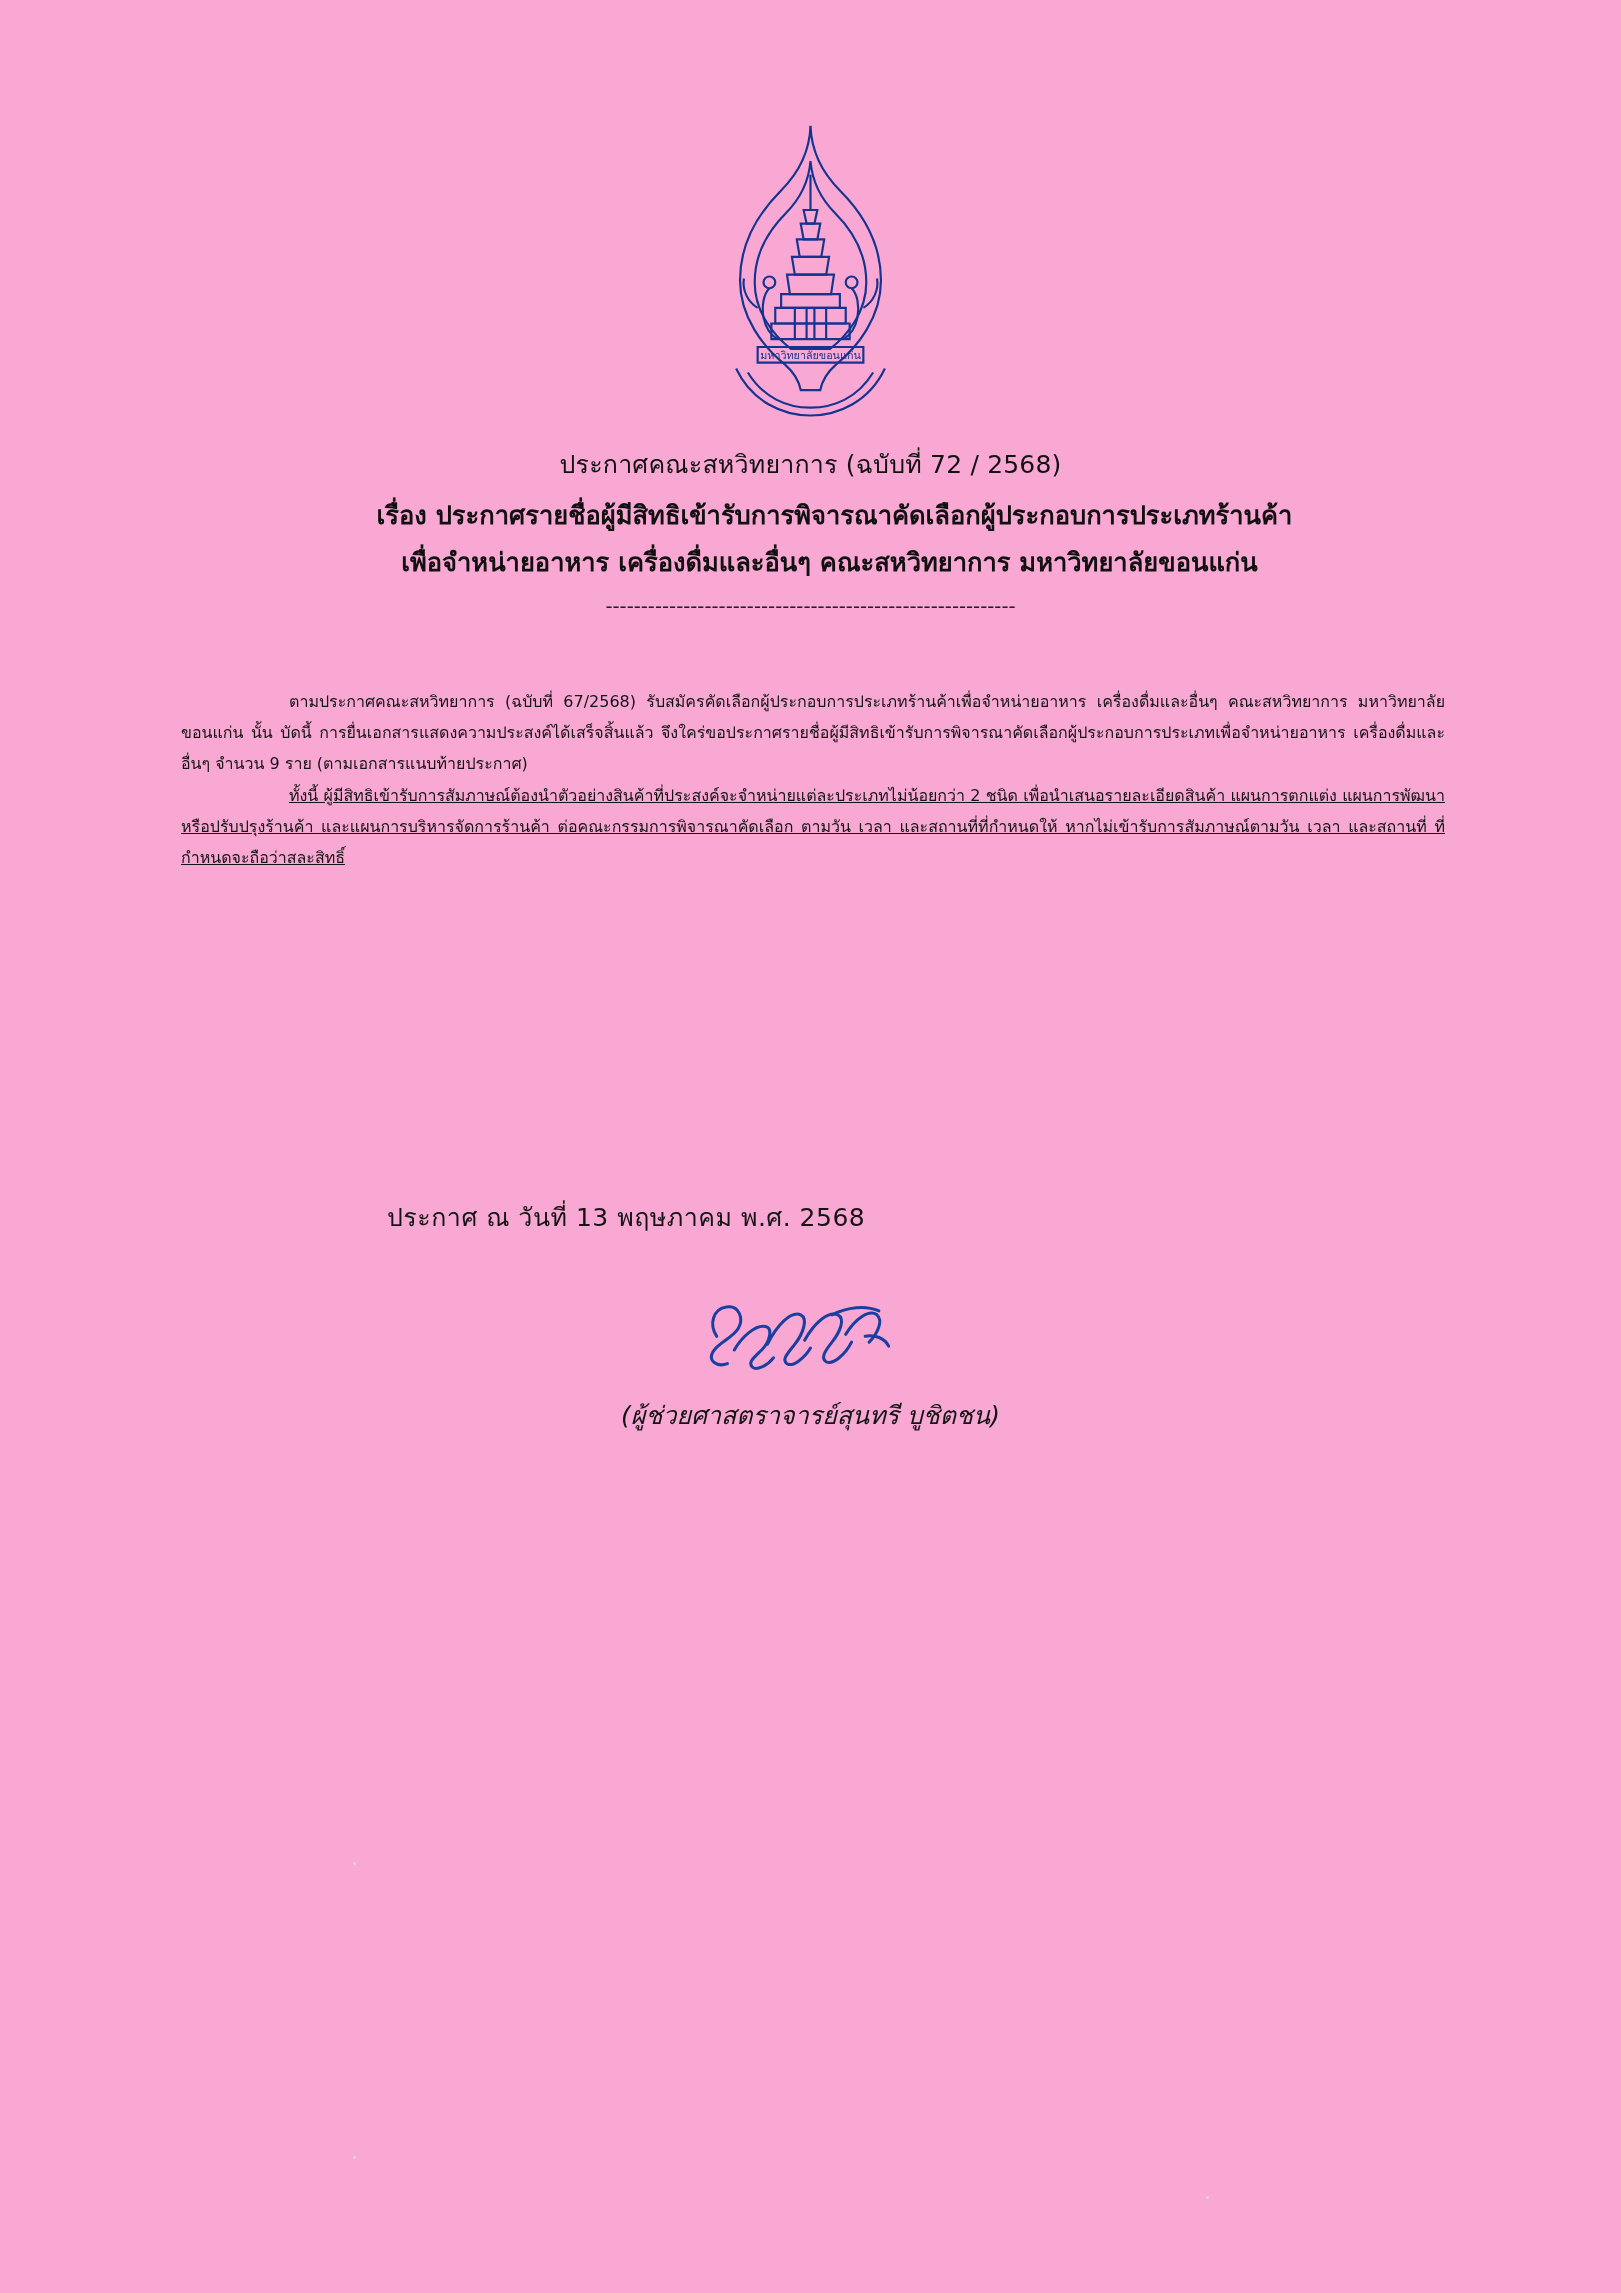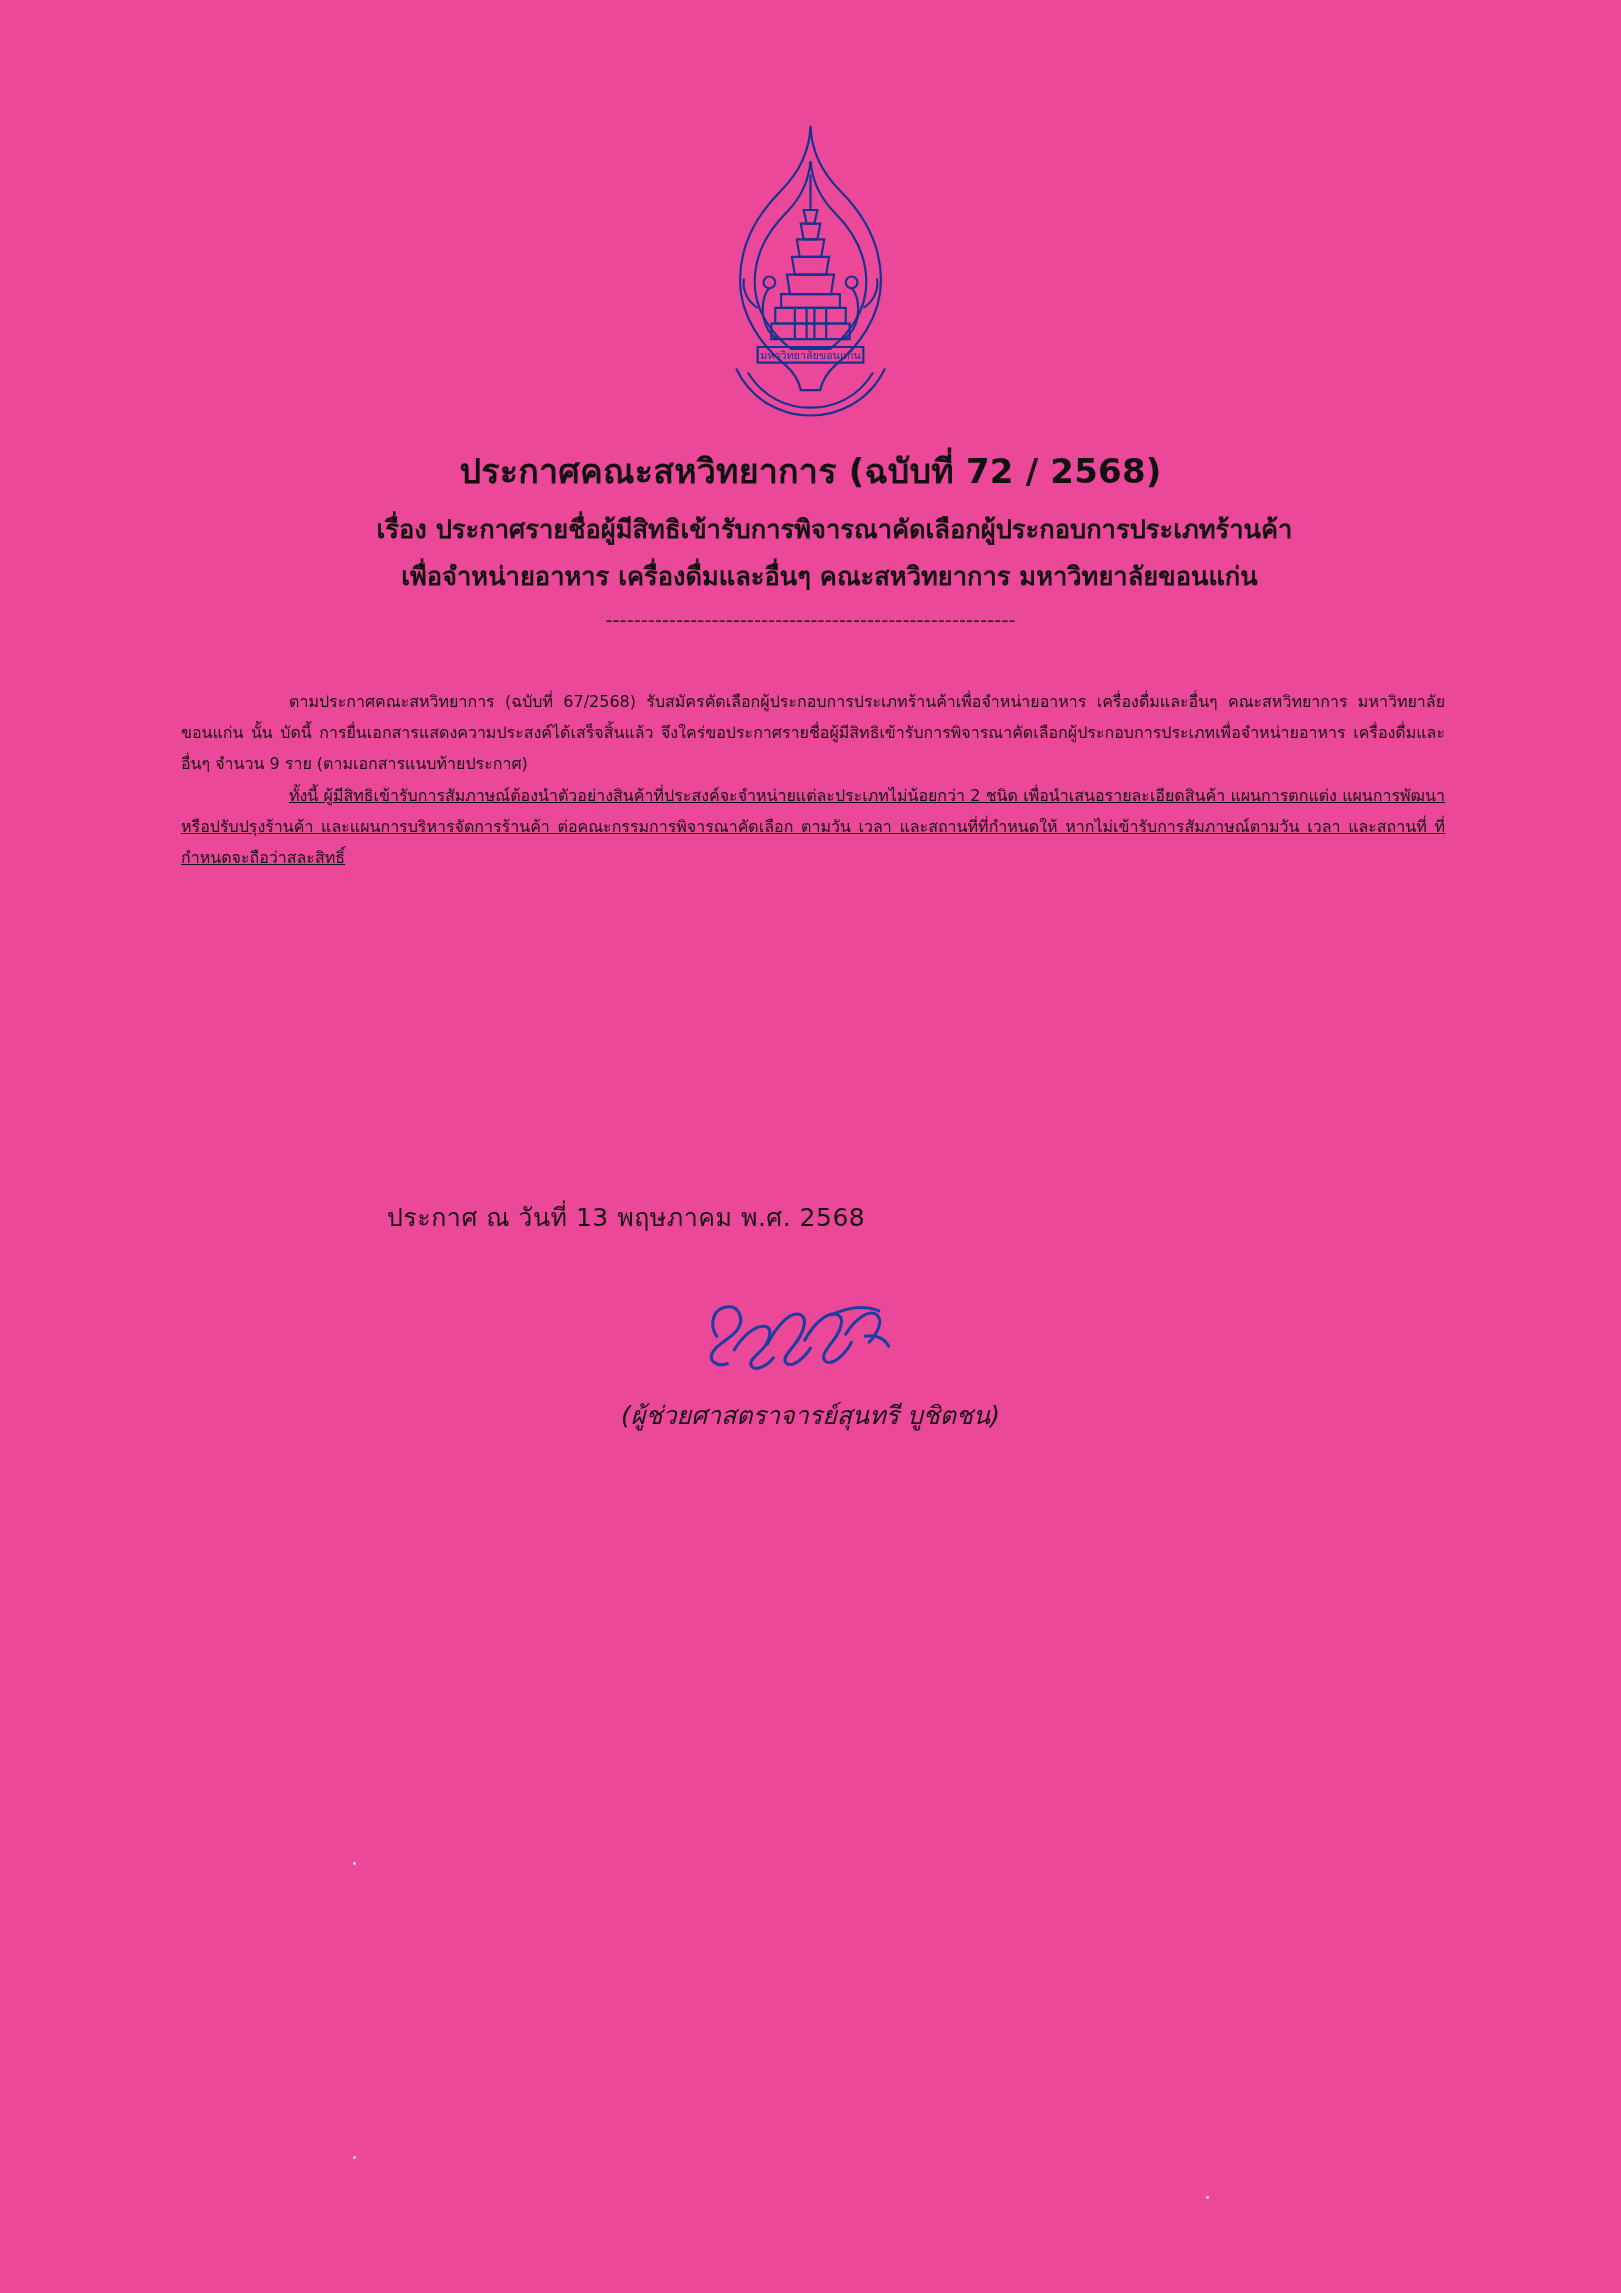--- a/index.html
+++ b/index.html
@@ -12,21 +12,21 @@
     height: 2294px;
     position: relative;
     font-family: "DejaVu Sans", "Liberation Sans", sans-serif;
     color: #1a1a1a;
     overflow: hidden;
   }
 
   .page {
     position: absolute;
     inset: 0;
-    background: #ec4899;
+    background: #f9a8d4;
   }
 
   
   .emblem-wrap {
     position: absolute;
     top: 116px;
     left: 0;
     right: 0;
     display: flex;
     justify-content: center;
@@ -40,22 +40,22 @@
 
   
   .header-block {
     position: absolute;
     top: 446px;
     left: 0;
     right: 0;
     text-align: center;
   }
   .doc-title {
-    font-size: 34px;
-    font-weight: 700;
+    font-size: 25px;
+    font-weight: 400;
     letter-spacing: 0.2px;
     line-height: 1.5;
     color: #111;
   }
   .doc-subject {
     font-size: 25.5px;
     font-weight: 700;
     line-height: 1.62;
     margin-top: 11.8px;
     color: #111;

